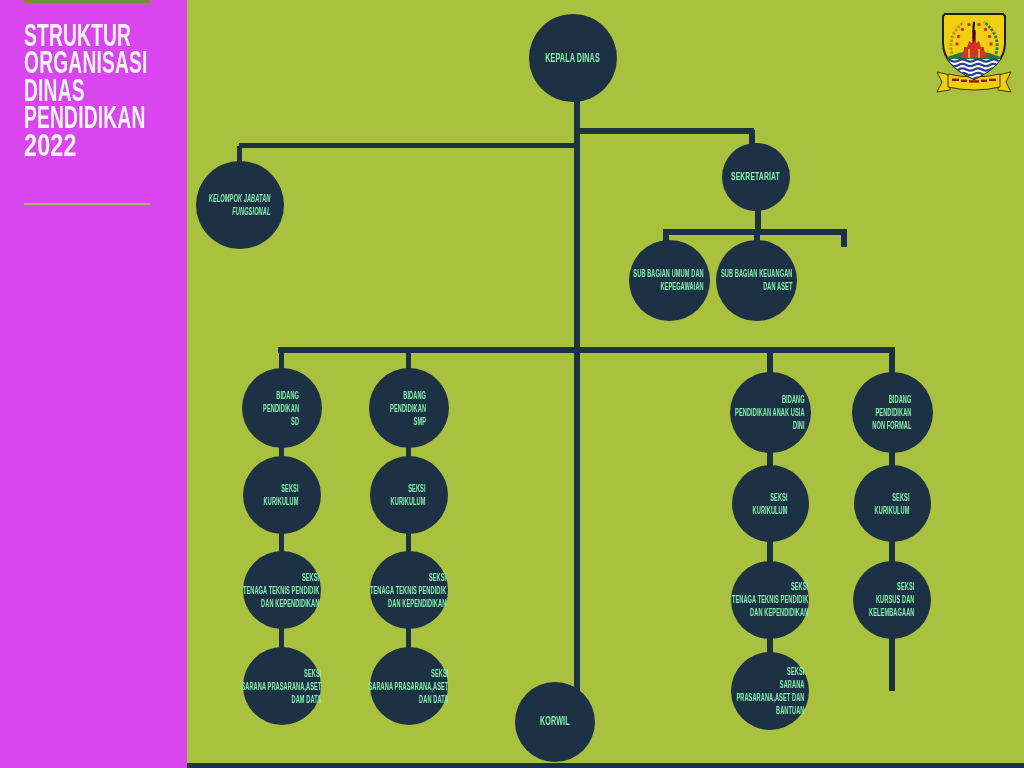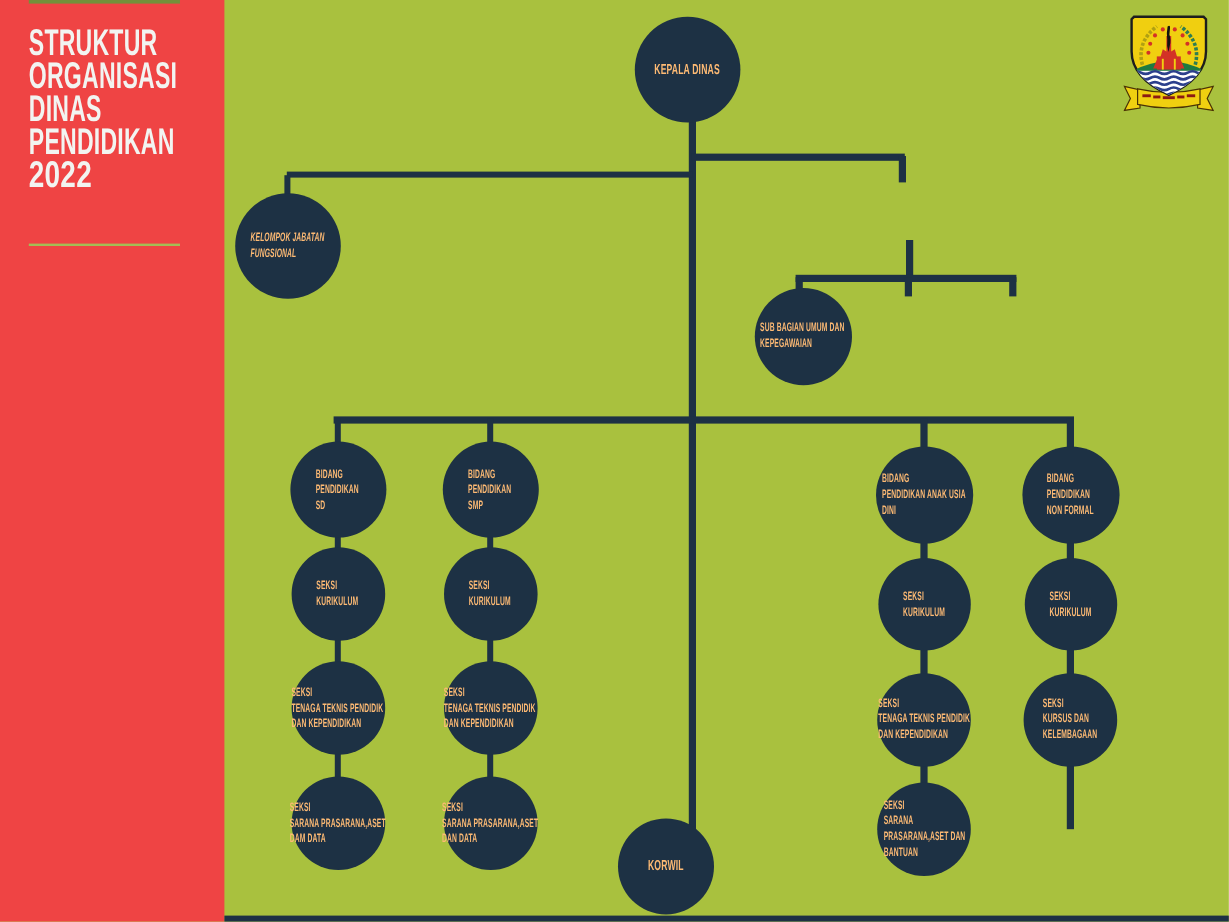--- a/index.html
+++ b/index.html
@@ -1,27 +1,27 @@
 <!DOCTYPE html>
 <html><head>
 <meta charset="utf-8">
 <style>
   html,body{margin:0;padding:0;}
   body{width:1024px;height:768px;overflow:hidden;font-family:"Liberation Sans",sans-serif;-webkit-font-smoothing:antialiased;}
   .stage{position:absolute;left:0;top:0;width:1024px;height:768px;background:#a9c13e;}
-  .sidebar{position:absolute;left:0;top:0;width:187px;height:768px;background:#ef4444;}
+  .sidebar{position:absolute;left:0;top:0;width:187px;height:768px;background:#d946ef;}
   .accent-top{position:absolute;left:24px;top:0;width:126px;height:3px;background:#73903a;}
   .accent-divider{position:absolute;left:24px;top:203px;width:126px;height:2px;background:#a4bd55;}
   .title{position:absolute;left:24px;top:21.5px;color:#f2f4f1;font-weight:bold;font-size:31px;line-height:27.6px;}
   .title .tl{display:block;transform:scaleX(0.62);transform-origin:0 50%;white-space:nowrap;letter-spacing:0.3px;}
   .title .tl:last-child{transform:scaleX(0.75);}
   .bottombar{position:absolute;left:187px;top:763px;width:837px;height:5px;background:#1d3144;}
   .ln{position:absolute;background:#1d3144;}
   .node{position:absolute;border-radius:50%;background:#1d3144;display:flex;align-items:center;justify-content:center;}
-  .label{color:#fdba74;font-weight:bold;text-align:left;font-size:10.3px;line-height:13px;}
+  .label{color:#86efac;font-weight:bold;text-align:right;font-size:10.3px;line-height:13px;}
   .label .nl{display:block;transform:scaleX(0.545);transform-origin:50% 50%;white-space:nowrap;letter-spacing:0.2px;}
   .label.big{font-size:12px;}
   .label.big .nl{transform:scaleX(0.60);}
   .label.mid{font-size:11px;}
   .label.mid .nl{transform:scaleX(0.62);}
 </style>
 </head>
 <body>
 
 <div class="stage">
@@ -48,25 +48,36 @@
       </div>
   </div>
 
   <div class="node" style="left:196px;top:161px;width:88px;height:88px;font-style:italic;">
     <div class="label">
         <span class="nl">KELOMPOK JABATAN</span>
         <span class="nl">FUNGSIONAL</span>
       </div>
   </div>
 
+  <div class="node" style="left:721.5px;top:142.5px;width:68px;height:68px;">
+    <div class="label mid">
+        <span class="nl">SEKRETARIAT</span>
+      </div>
+  </div>
 
   <div class="node" style="left:628.5px;top:239.5px;width:81px;height:81px;">
     <div class="label">
         <span class="nl">SUB BAGIAN UMUM DAN</span>
         <span class="nl">KEPEGAWAIAN</span>
+      </div>
+  </div>
+  <div class="node" style="left:716px;top:239.5px;width:81px;height:81px;">
+    <div class="label">
+        <span class="nl">SUB BAGIAN KEUANGAN</span>
+        <span class="nl">DAN ASET</span>
       </div>
   </div>
 
   <div class="node" style="left:241.5px;top:368px;width:80px;height:80px;">
     <div class="label">
         <span class="nl">BIDANG</span>
         <span class="nl">PENDIDIKAN</span>
         <span class="nl">SD</span>
       </div>
   </div>

